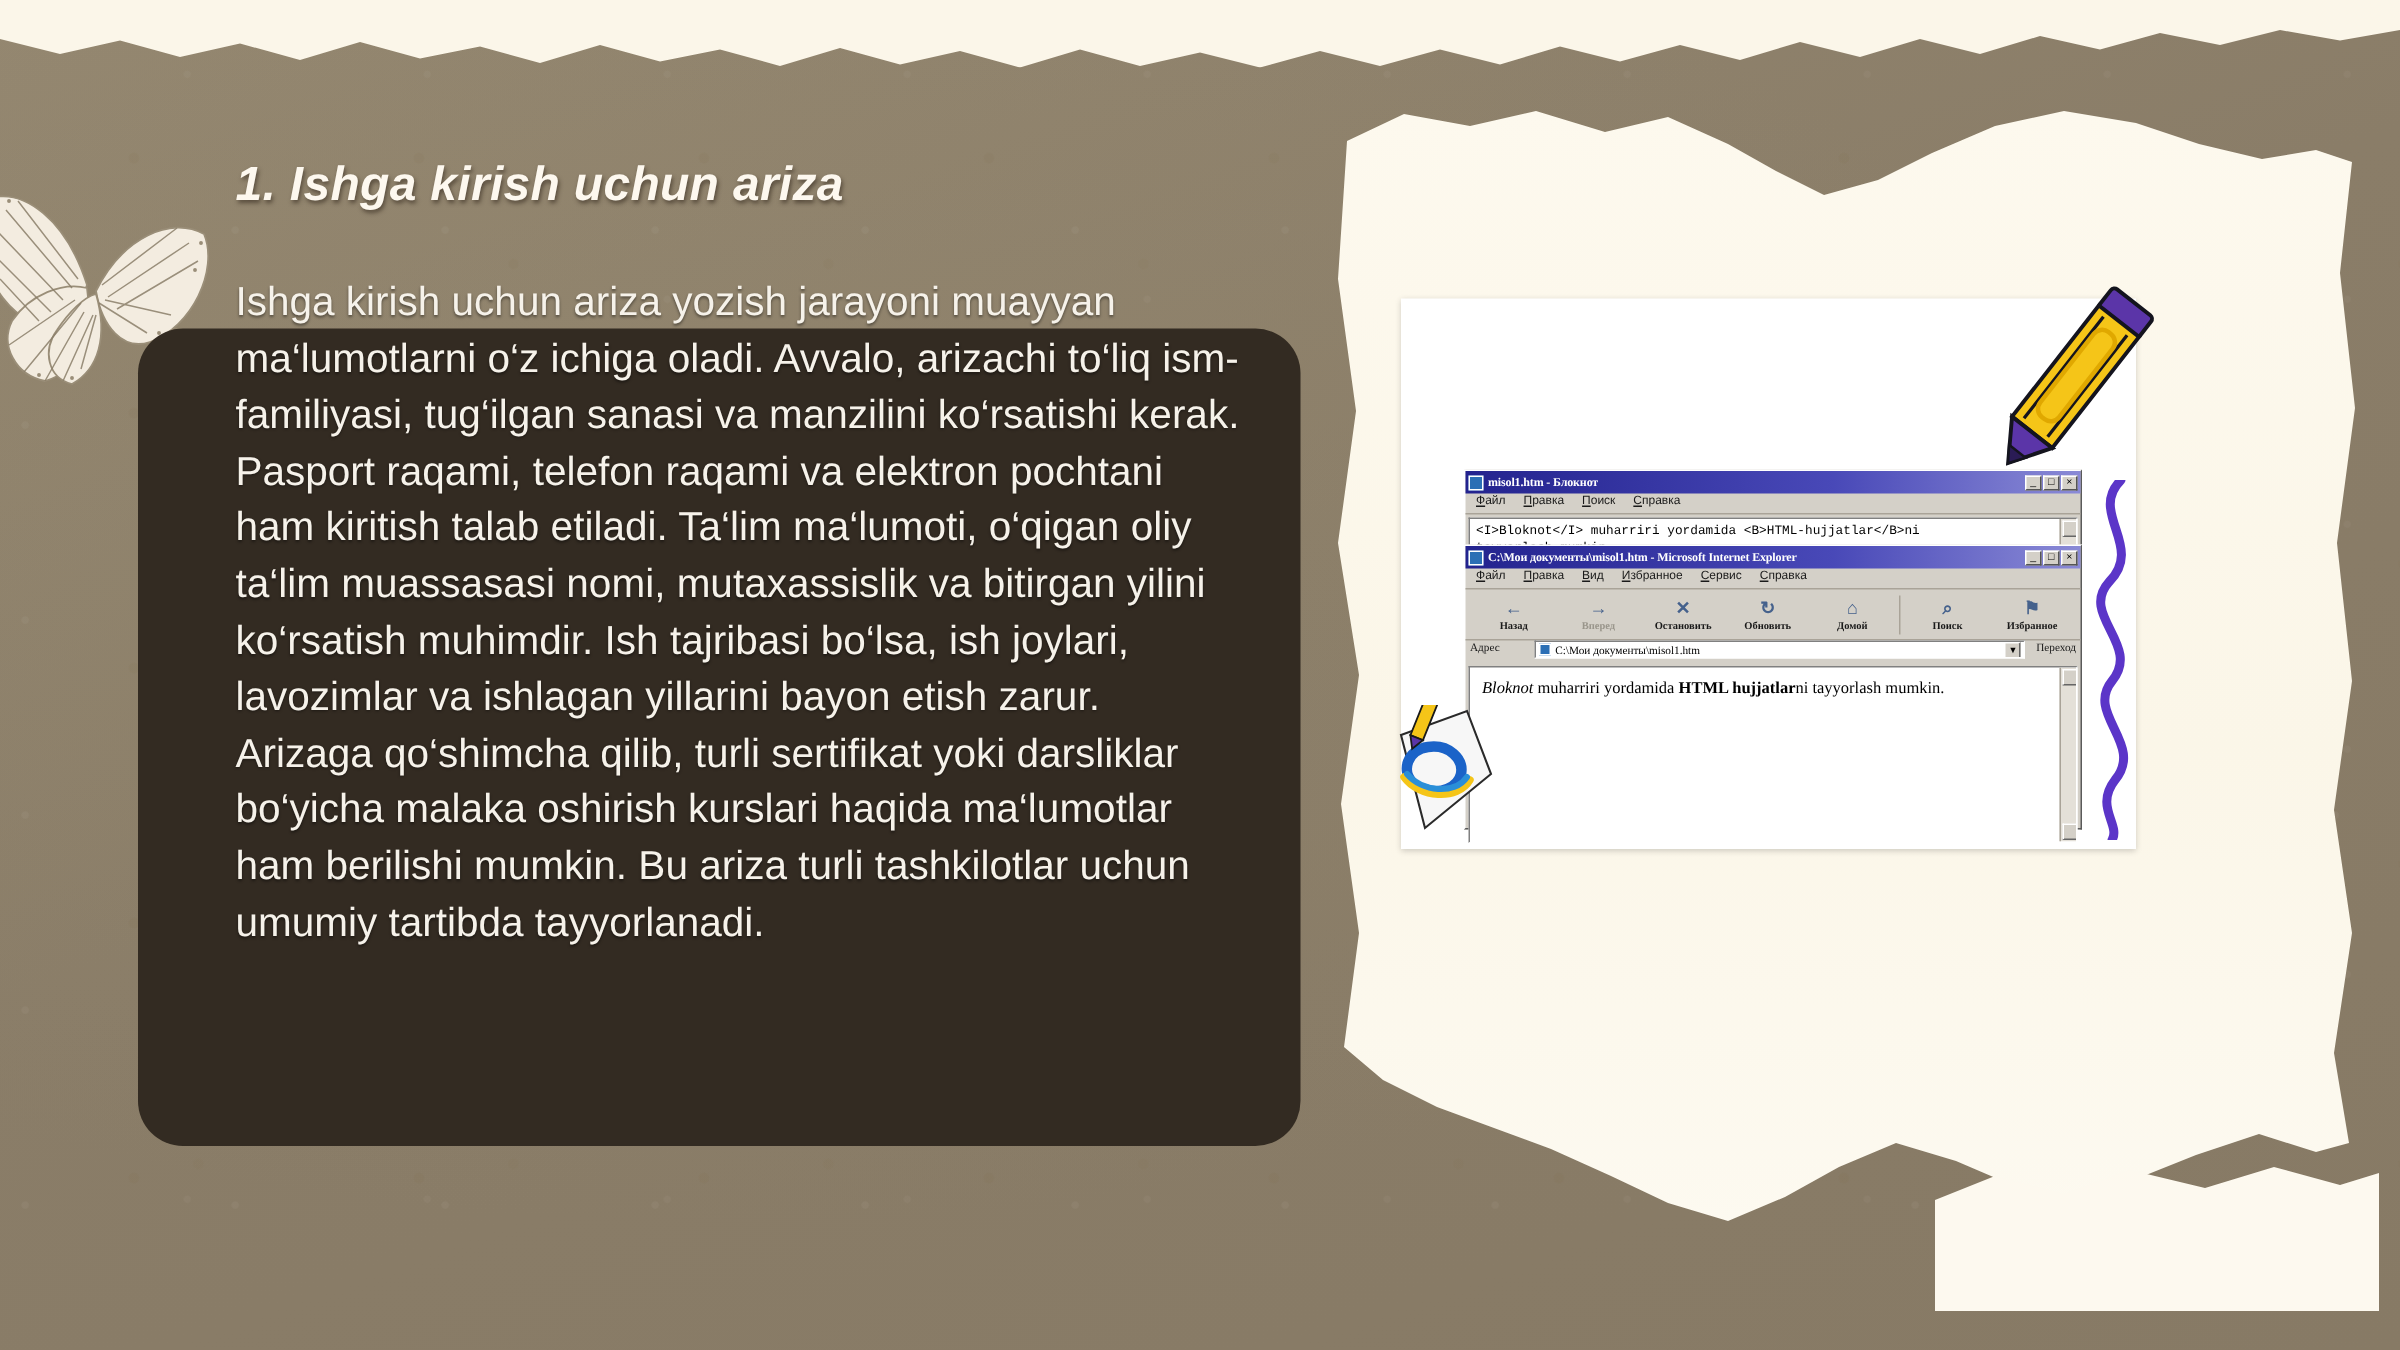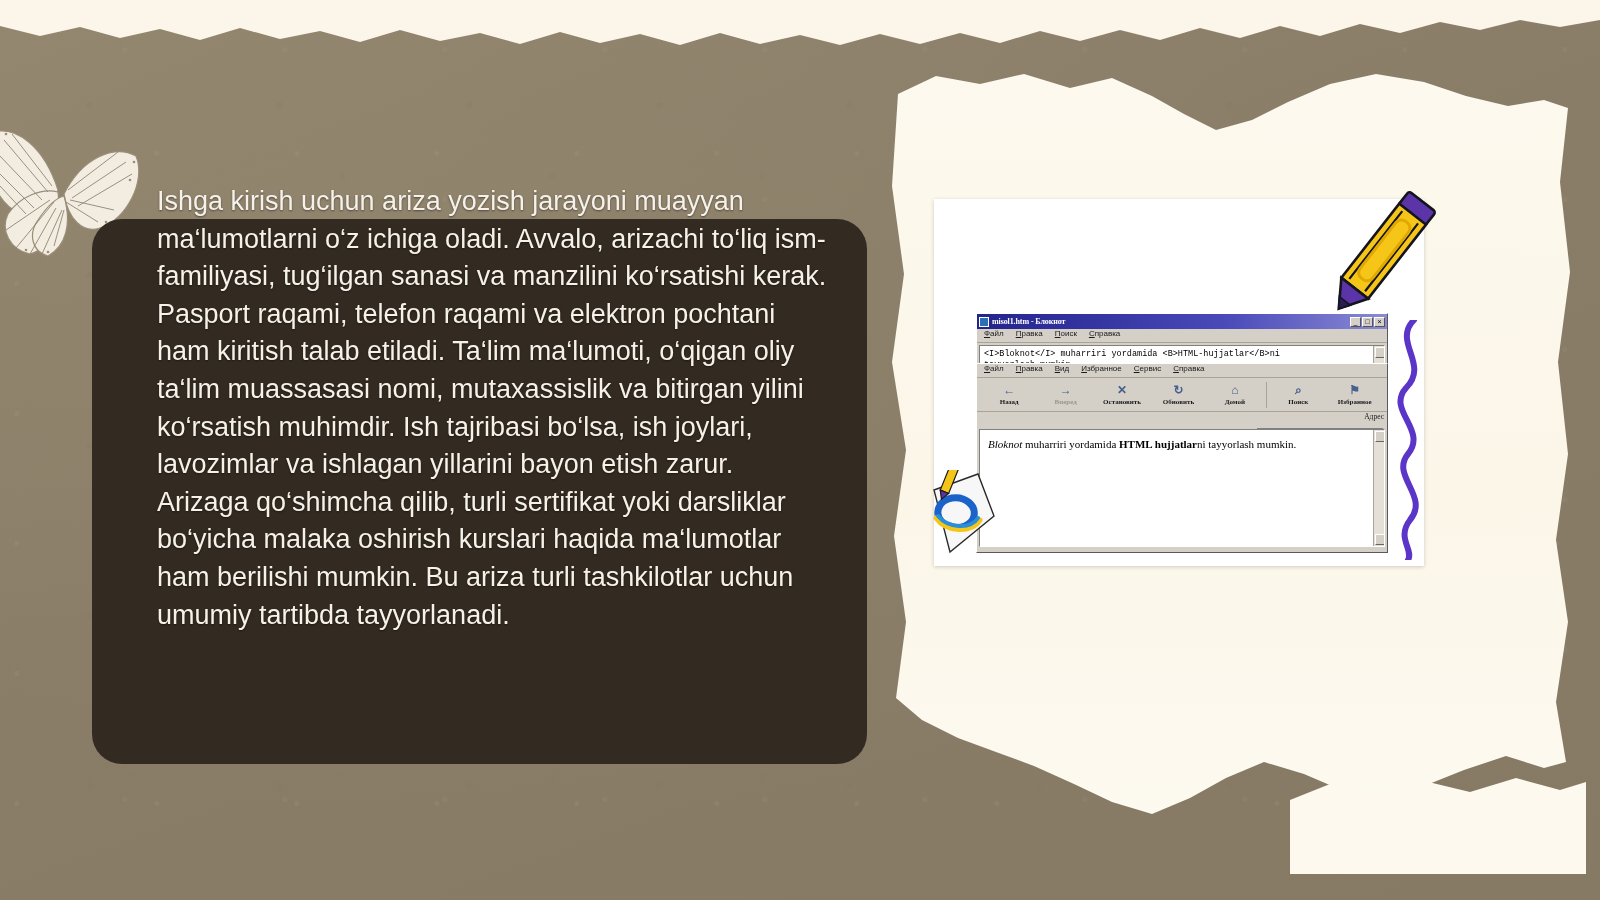--- a/index.html
+++ b/index.html
@@ -203,22 +203,22 @@
     font-family: "Liberation Serif", serif;
   }
   .tb-item.dim { color: #9a968c; }
   .tb-glyph {
     display: block; height: 15px; line-height: 15px; font-size: 12px;
     color: #45618c;
   }
   .tb-sep { width: 1px; height: 26px; background: #a9a398; margin: 0 3px; flex: none; }
 
   .ie-addr {
-    height: 15px; display: flex; align-items: flex-end; gap: 7px;
-    padding: 0 3px; font-size: 7.5px; flex-direction: column;
+    height: 15px; display: flex; align-items: flex-start; gap: 7px;
+    padding: 0 3px; font-size: 7.5px;
   }
   .addr-label { font-family: "Liberation Serif", serif; white-space: nowrap; color:#1a1a1a; }
   .addr-box {
     flex: 1; height: 12px; background: #fff;
     border-top: 1px solid #808080; border-left: 1px solid #808080;
     border-right: 1px solid #fff; border-bottom: 1px solid #fff;
     display: flex; align-items: center; gap: 3px; padding: 0 2px;
     font-family: "Liberation Serif", serif; font-size: 7.5px; color: #000;
     overflow: hidden; white-space: nowrap; margin-left: 16px;
   }
@@ -272,20 +272,21 @@
         <circle cx="10" cy="40" r="1.3"></circle>
       <circle cx="12" cy="66" r="1.3"></circle>
         <circle cx="40" cy="132" r="1.3"></circle>
       <circle cx="148" cy="44" r="1.3"></circle>
         <circle cx="144" cy="62" r="1.3"></circle>
       <circle cx="120" cy="104" r="1.3"></circle>
         <circle cx="62" cy="134" r="1.3"></circle>
     </g>
   </svg>
 
+  <div class="slide-title">1. Ishga kirish uchun ariza</div>
   <div class="body-card"></div>
   <div class="body-text">Ishga kirish uchun ariza yozish jarayoni muayyan ma‘lumotlarni o‘z ichiga oladi. Avvalo, arizachi to‘liq ism-familiyasi, tug‘ilgan sanasi va manzilini ko‘rsatishi kerak. Pasport raqami, telefon raqami va elektron pochtani ham kiritish talab etiladi. Ta‘lim ma‘lumoti, o‘qigan oliy ta‘lim muassasasi nomi, mutaxassislik va bitirgan yilini ko‘rsatish muhimdir. Ish tajribasi bo‘lsa, ish joylari, lavozimlar va ishlagan yillarini bayon etish zarur. Arizaga qo‘shimcha qilib, turli sertifikat yoki darsliklar bo‘yicha malaka oshirish kurslari haqida ma‘lumotlar ham berilishi mumkin. Bu ariza turli tashkilotlar uchun umumiy tartibda tayyorlanadi.</div>
 
   <div class="paper"></div>
   <div class="paper-sliver"></div>
 
   <div class="plate">
 
     <div class="win notepad">
       <div class="tbar">
@@ -304,20 +305,29 @@
         <span>Справка</span>
       </div>
       <div class="client np-client">
         <div class="np-code">&lt;I&gt;Bloknot&lt;/I&gt; muharriri yordamida &lt;B&gt;HTML-hujjatlar&lt;/B&gt;ni
 tayyorlash mumkin.</div>
         <div class="vscroll"></div>
       </div>
     </div>
 
     <div class="win ie">
+      <div class="tbar">
+        <span class="tbar-icon"></span>
+        <span class="tbar-text">C:\Мои документы\misol1.htm - Microsoft Internet Explorer</span>
+        <span class="tbar-btns">
+          <span class="tbar-btn">_</span>
+          <span class="tbar-btn">□</span>
+          <span class="tbar-btn">×</span>
+        </span>
+      </div>
       <div class="menubar">
         <span>Файл</span>
         <span>Правка</span>
         <span>Вид</span>
         <span>Избранное</span>
         <span>Сервис</span>
         <span>Справка</span>
       </div>
       <div class="ie-toolbar">
         <span class="tb-item">

